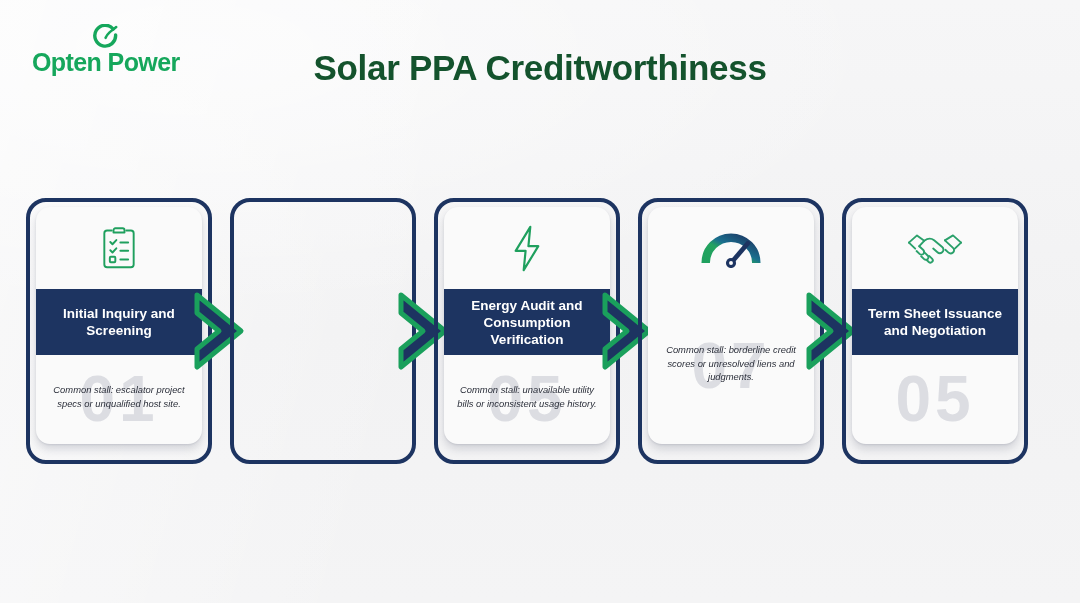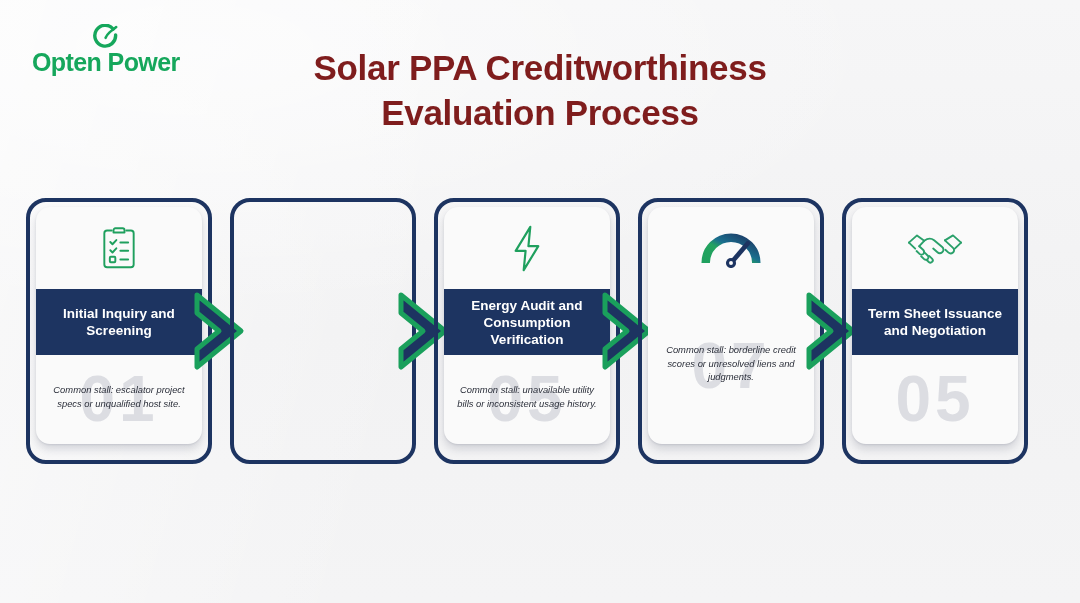--- a/index.html
+++ b/index.html
@@ -48,21 +48,21 @@
     line-height: 1;
   }
 
   
   .title {
     position: absolute;
     top: 46px;
     left: 0;
     width: 1080px;
     text-align: center;
-    color: #7f1d1d;
+    color: #14532d;
     font-size: 35px;
     font-weight: bold;
     line-height: 1.28;
     letter-spacing: -0.3px;
   }
   .title .line { display: block; }
 
   
   .flow {
     position: absolute;
@@ -190,21 +190,20 @@
     <svg viewBox="0 0 26 26" width="26" height="26" aria-hidden="true">
       <path d="M23.2 3.1 C20.6 5.2 18.5 6.6 16.3 8.6 C14.6 10.2 13.4 11.9 12.6 13.8" stroke="#16a75c" stroke-width="2.6" fill="none" stroke-linecap="round"></path>
       <path d="M20.2 5.0 A10.4 10.4 0 1 0 22.6 10.9" stroke="#16a75c" stroke-width="3.4" fill="none" stroke-linecap="round"></path>
     </svg>
   </span>
   <span class="logo-text">Opten Power</span>
 </div>
 
 <h1 class="title">
   <span class="line">Solar PPA Creditworthiness</span>
-  <span class="line">Evaluation Process</span>
 </h1>
 
 <div class="flow">
 
   <div class="card-slot">
     <div class="card-frame"></div>
     <div class="card">
       <div class="card-icon">
         <svg viewBox="0 0 48 50" width="44" height="46" aria-hidden="true">
           <g fill="none" stroke="#1fa05e" stroke-width="2.1" stroke-linecap="round" stroke-linejoin="round">

